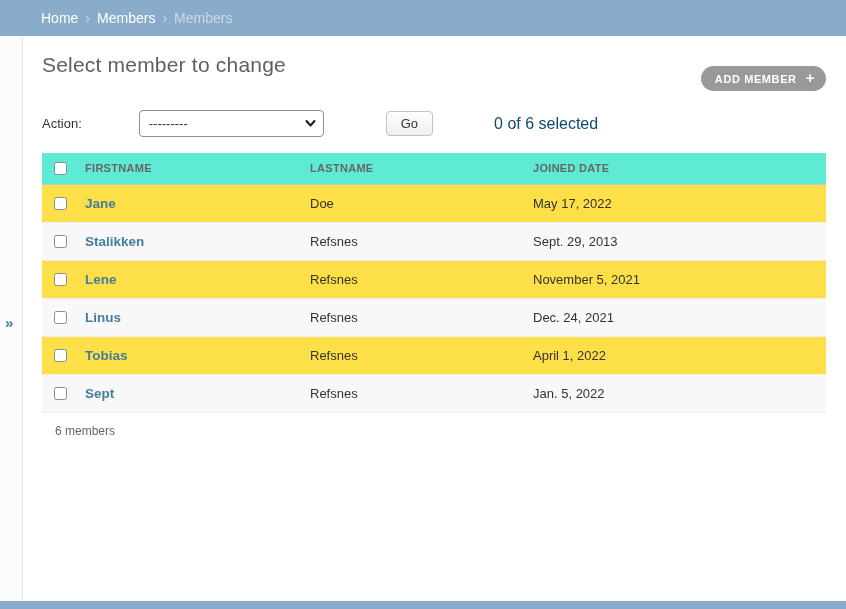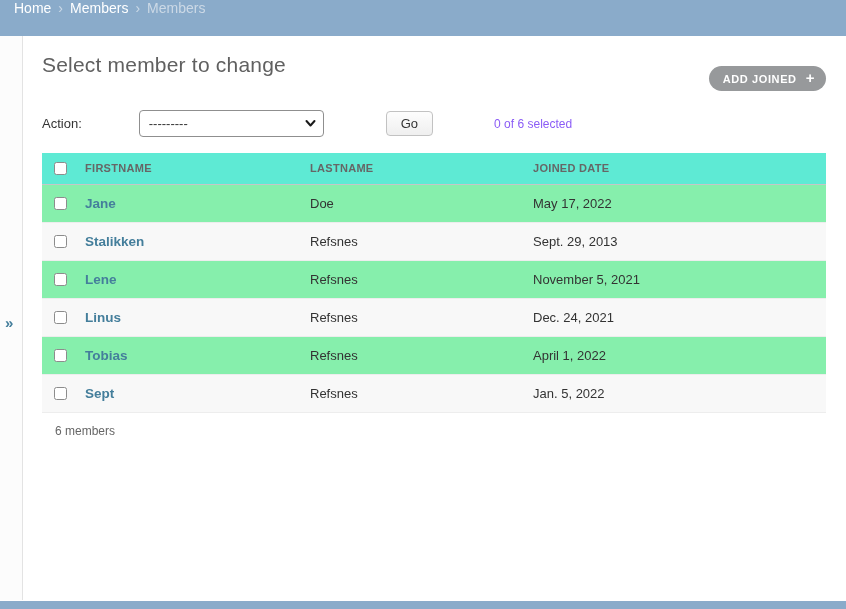--- a/index.html
+++ b/index.html
@@ -5,21 +5,21 @@
   * { box-sizing: border-box; margin: 0; padding: 0; }
   html,body { background:#fff; }
   body { font-family: "Liberation Sans", "DejaVu Sans", sans-serif; }
   .viewport {
     position: relative; width: 846px; height: 609px;
     background: #fff; overflow: hidden;
   }
   
   .breadcrumbs {
     height: 36px; background: #8aabca; color: #fff;
-    display: flex; padding: 0 14px;
+    display: flex; align-items: center; padding: 0 41px;
     font-size: 14px;
   }
   .breadcrumbs a { color: #fff; text-decoration: none; }
   .crumb-sep { color: rgba(255,255,255,0.55); margin: 0 7px; }
   .crumb-current { color: #ccd9e6; }
 
   
   .sidebar-strip {
     position: absolute; left: 0; top: 36px; bottom: 9px; width: 23px;
     background: #fcfcfc; border-right: 1px solid #e3e3e3;
@@ -59,35 +59,35 @@
   }
   .select-chevron {
     position: absolute; right: 8px; top: 8px; pointer-events: none;
   }
   .go-button {
     margin-left: 14px; padding: 4px 14px;
     background: linear-gradient(#fdfdfd, #efefef);
     border: 1px solid #c2c2c2; border-radius: 4px;
     font-size: 13px; color: #333; cursor: pointer; font-family: Liberation Sans, sans-serif;
   }
-  .selection-status { margin-left: 13px; font-size: 12px; color: #8b5cf6; }
+  .selection-status { margin-left: 13px; font-size: 16px; color: #0c4a6e; }
 
   
   table.members { margin-top: 16px; width: 100%; border-collapse: collapse; }
   table.members thead th {
     background: #5eead4; border-bottom: 1px solid #c6c6c6;
     height: 31px; text-align: left; vertical-align: middle;
     font-size: 11px; font-weight: bold; color: #666;
     text-transform: uppercase; letter-spacing: 0.3px;
   }
   table.members th.cb-col { width: 43px; padding-left: 12px; }
   table.members th.fn-col { width: 225px; }
   table.members th.ln-col { width: 223px; }
   table.members td { height: 38px; vertical-align: middle; font-size: 13px; color: #333; }
-  table.members tbody tr { border-bottom: 1px solid #ededed; background: #86efac; }
+  table.members tbody tr { border-bottom: 1px solid #ededed; background: #fde047; }
   table.members tbody tr:nth-child(even) { background: #f8f8f8; }
   td.cb-cell { padding-left: 12px; }
   input[type="checkbox"] {
     -webkit-appearance: none; appearance: none;
     width: 13px; height: 13px; border: 1.5px solid #8c8c8c;
     border-radius: 2.5px; background: #fff; cursor: pointer; display: block;
   }
   a.member-link { color: #447e9b; font-weight: bold; font-size: 13.5px; text-decoration: none; }
   th.sortable { cursor: pointer; }
   .members-count { padding: 11px 0 11px 13px; font-size: 12px; color: #666; }
@@ -113,21 +113,21 @@
 
   <div class="sidebar-strip">
     <span class="expand-toggle">»</span>
   </div>
 
   <div class="main">
 
     <h1 class="page-title">Select member to change</h1>
 
     <button class="add-button">
-      <span>ADD JOINED</span>
+      <span>ADD MEMBER</span>
       <span class="plus-icon">+</span>
     </button>
 
     <div class="actions-row">
       <label class="action-label">Action:</label>
       <span class="select-wrap">
         <select class="action-select" aria-label="Action">
           <option>---------</option>
         </select>
         <svg class="select-chevron" width="11" height="11" viewBox="0 0 11 11">

